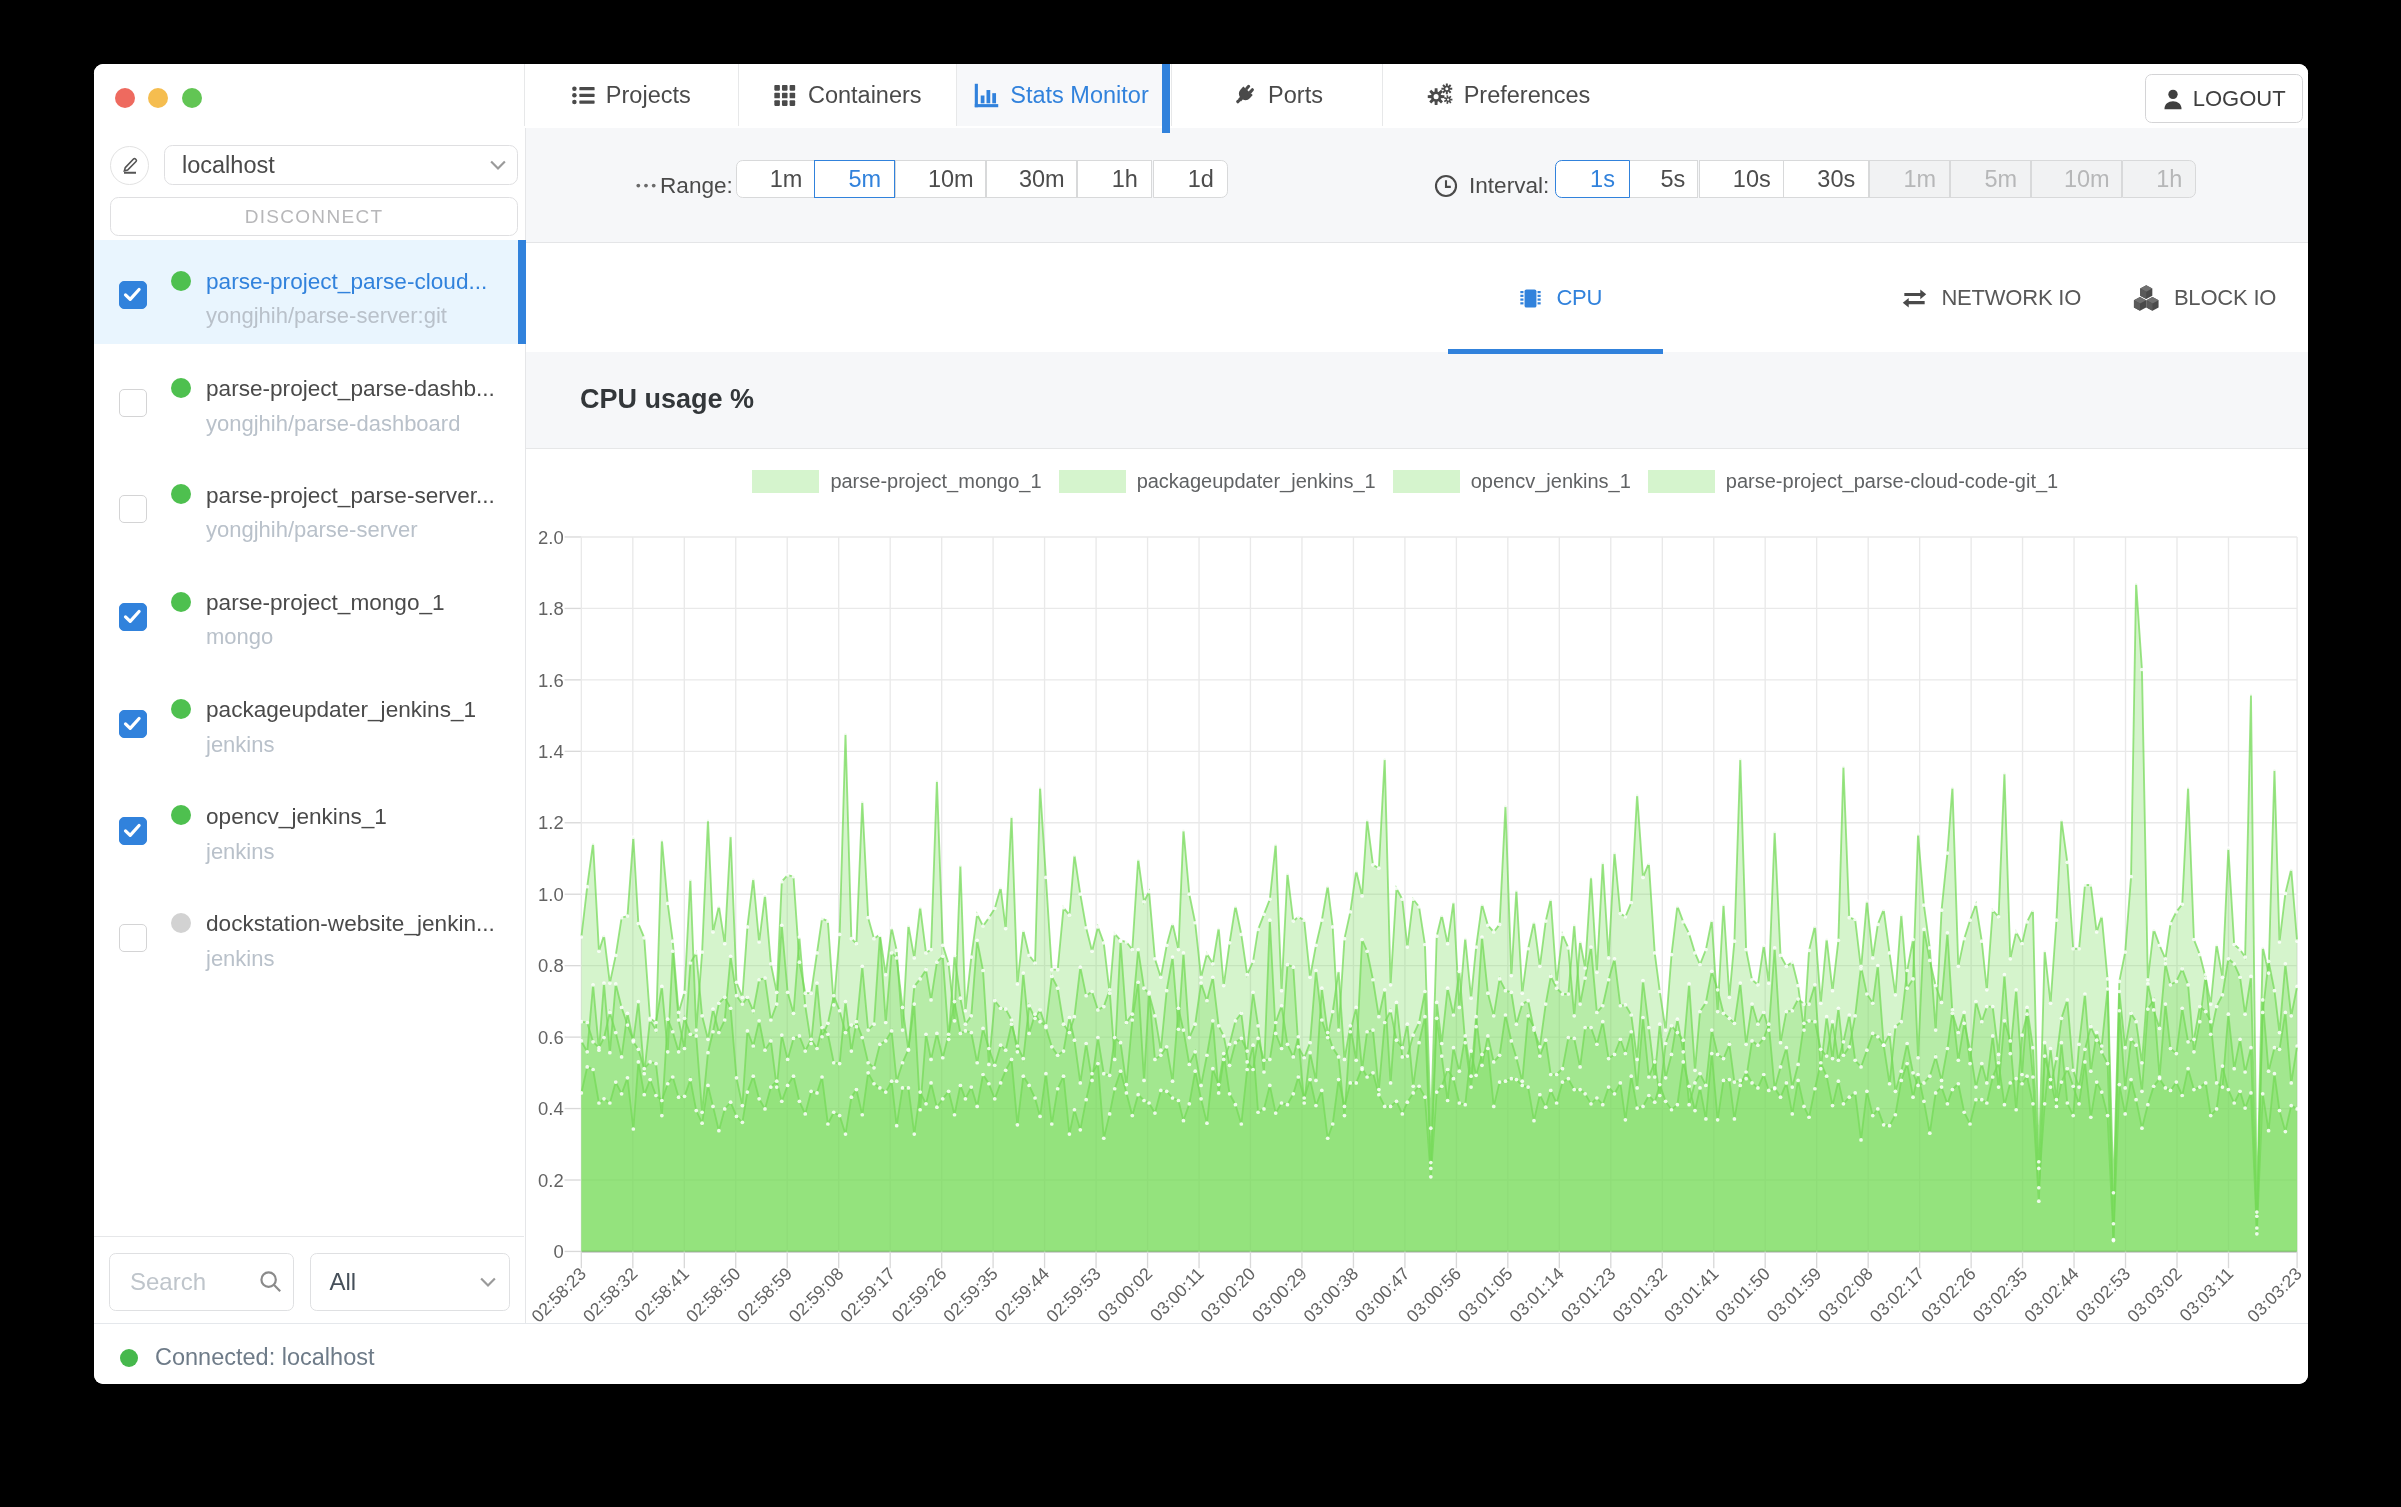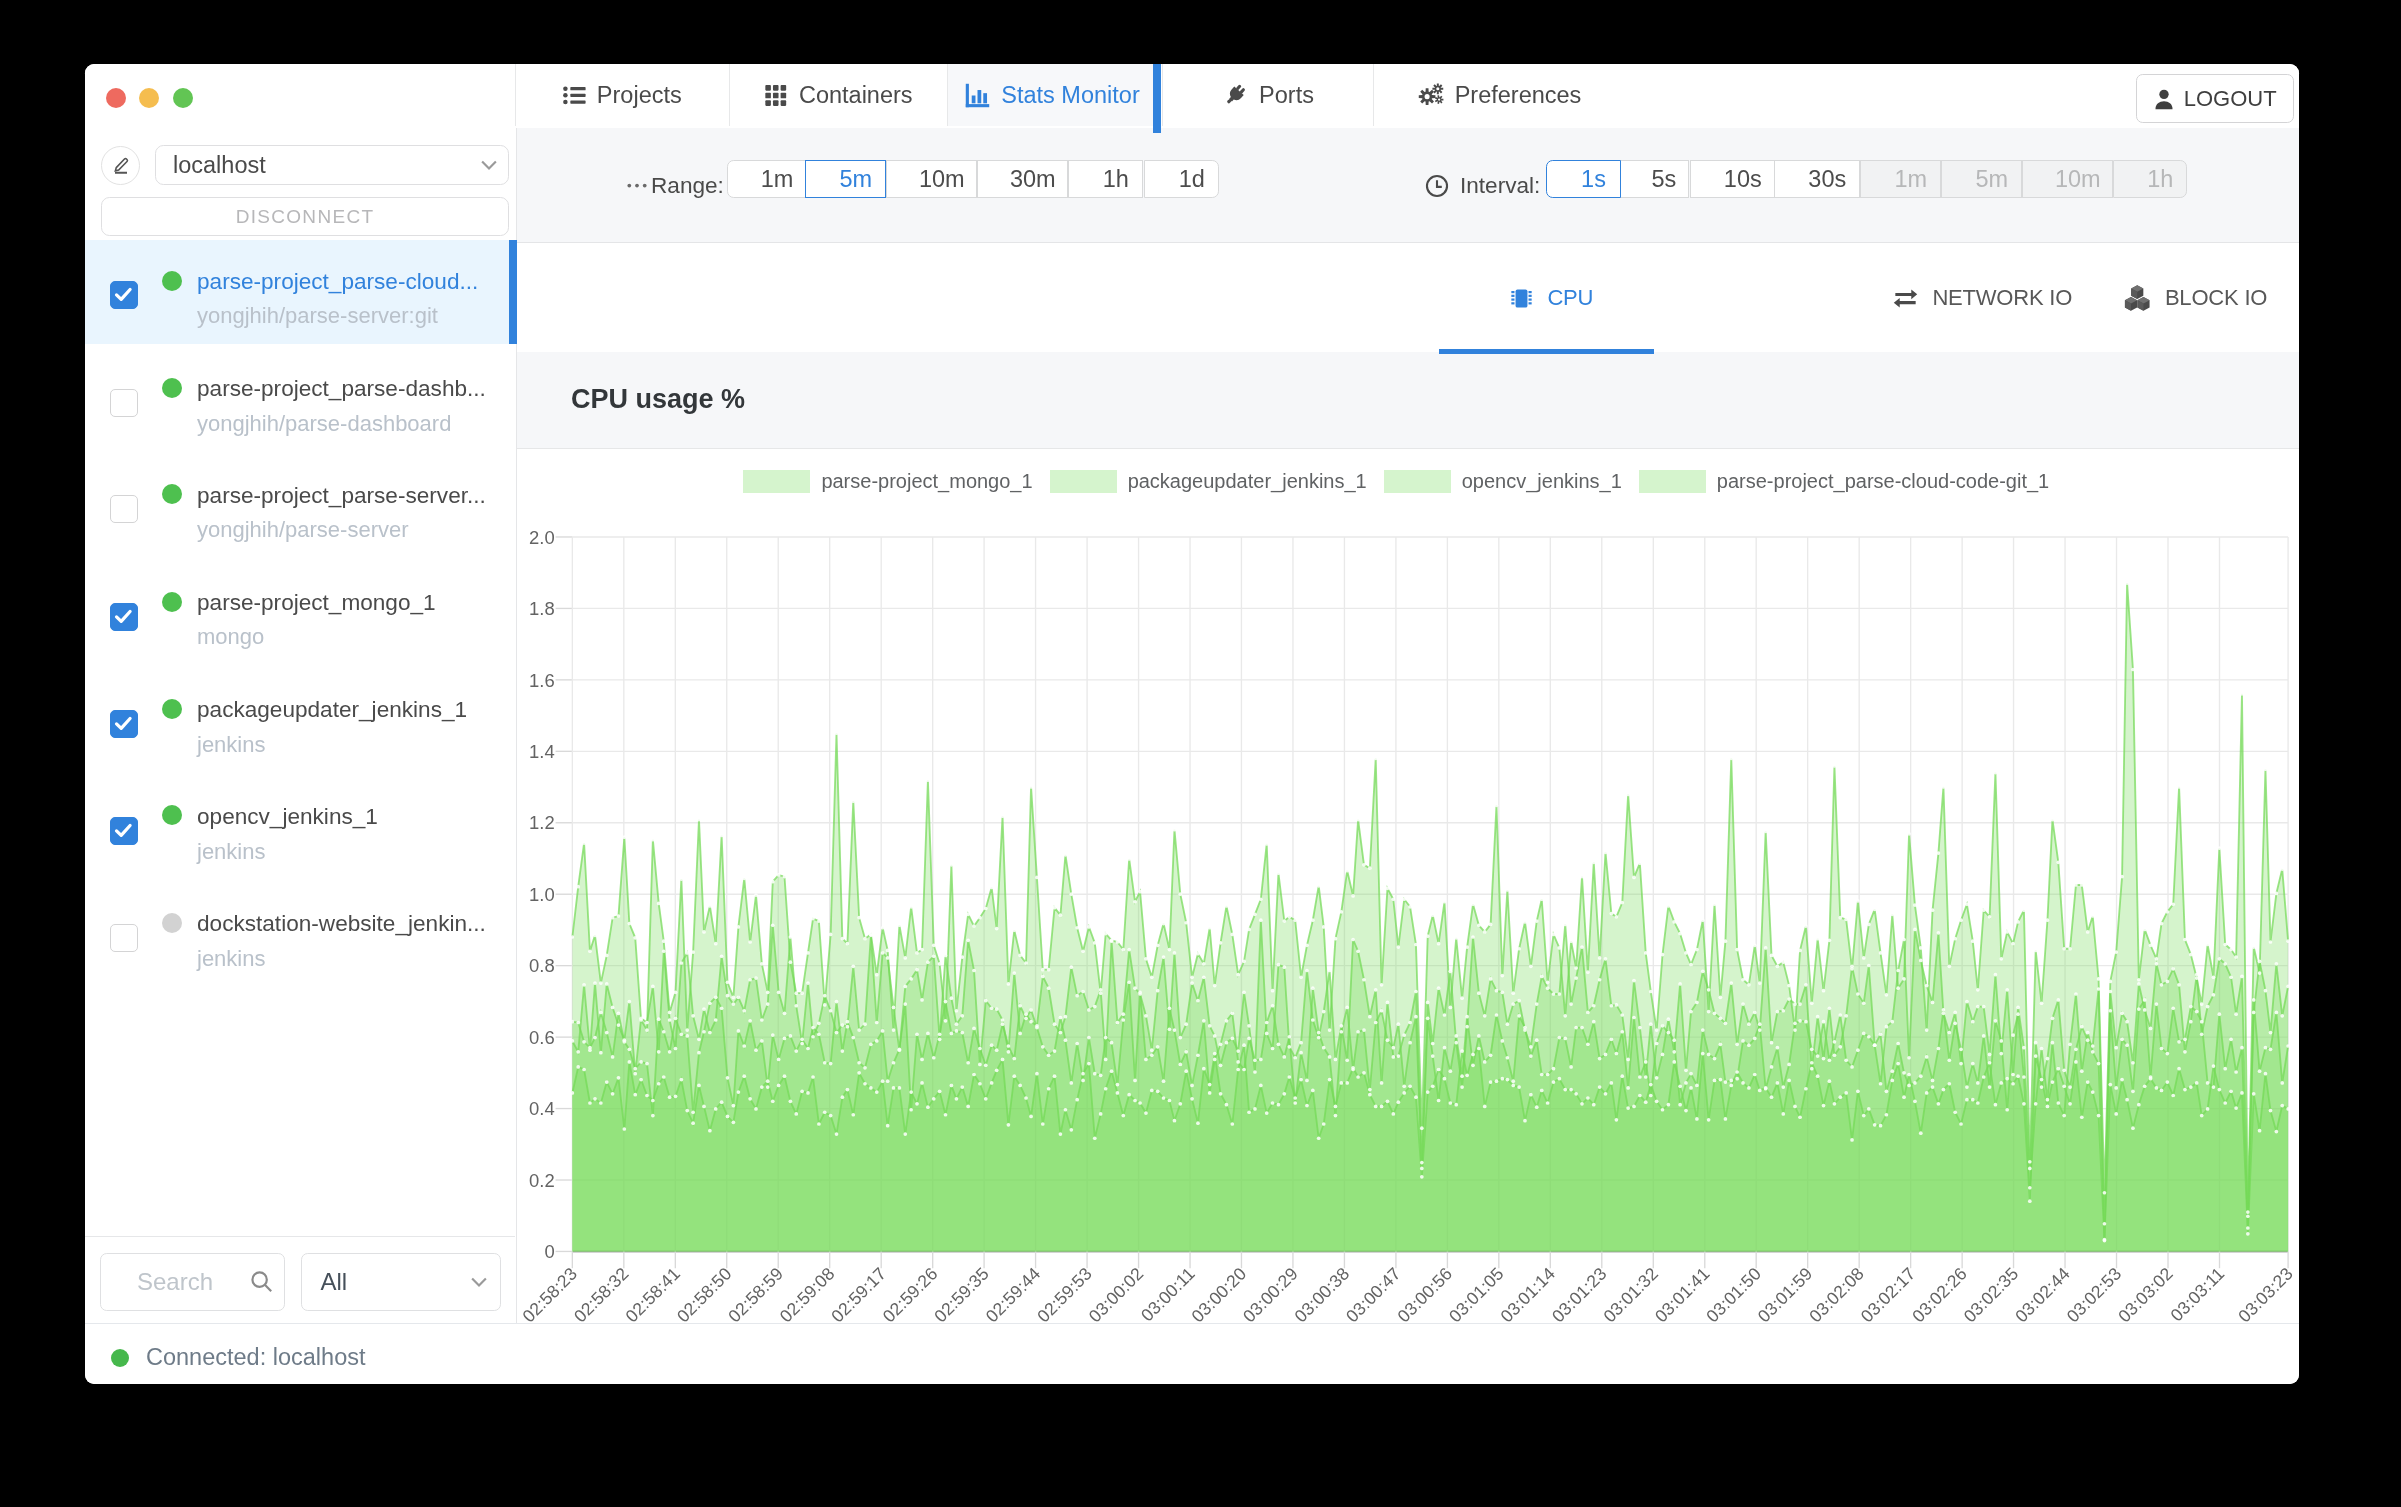--- a/index.html
+++ b/index.html
@@ -1,15 +1,15 @@
 <!DOCTYPE html>
 <html style="font-size:13.4px"><head><meta charset="utf-8"><style>
 * { margin:0; padding:0; box-sizing:border-box; }
 html,body { width:2401px; height:1508px; background:#000; font-family:"Liberation Sans",sans-serif; }
-#win { position:absolute; left:85px; top:64px; width:2214px; height:1320px; background:#fff; border-radius:9.2px; overflow:hidden; }
+#win { position:absolute; left:94px; top:64px; width:2214px; height:1320px; background:#fff; border-radius:9.2px; overflow:hidden; }
 .abs { position:absolute;margin-top:40px; }
 
 #nav { position:absolute; left:0; top:0; width:2214px; height:65px; background:#fff; border-bottom:1.7px solid #e2e3e4; }
 .tl { position:absolute; top:23.5px; width:20px; height:20px; border-radius:50%; }
 .navtab { position:absolute; top:0; height:62px; display:flex; align-items:center; justify-content:center; gap:11px; font-size:23.5px; color:#4a4a4a; border-left:1.7px solid #e7e8e9; }
 .navtab svg { display:block; }
 #bluebar { position:absolute; left:1068px; top:0; width:8.4px; height:69px; background:#3182dc; z-index:5; }
 #logout { position:absolute; left:2051px; top:10px; width:158px; height:49px; border:1.7px solid #d4d4d6; border-radius:6.7px; display:flex; align-items:center; justify-content:center; gap:8.4px; font-size:22px; color:#3f3f3f; }
 
 #rbar { position:absolute; left:0; top:64px; width:2214px; height:115px; background:#f6f7f9; border-bottom:1.7px solid #e4e5e7; }
@@ -45,21 +45,21 @@
 #disc { position:absolute; left:16px; top:69px; width:408px; height:39px; border:1.7px solid #dfdfe1; border-radius:8.4px; display:flex; align-items:center; justify-content:center; font-size:19px; color:#b7b7b9; letter-spacing:1.3px; }
 .selbg { position:absolute; left:0; width:430px; height:104px; background:#e9f5fe; }
 .selbar { position:absolute; left:424px; width:8.4px; height:104px; background:#3182dc; z-index:3; }
 .cb { position:absolute; left:25px; width:28px; height:28px; border:1.7px solid #d4d4d5; border-radius:5px; background:#fff; }
 .cb.on { background:#3182dc; border-color:#3182dc; }
 .cb svg { display:block; margin:0.8px 0 0 0.8px; }
 .dot { position:absolute; left:77px; width:20px; height:20px; border-radius:50%; }
 .ttl { position:absolute; left:112px; font-size:22.6px; white-space:nowrap; }
 .sub { position:absolute; left:112px; font-size:22px; color:#b9c1ca; white-space:nowrap; }
 #botsec { position:absolute; left:0; top:1108px; width:430px; height:87px; border-top:1.7px solid #e6e7e9; }
-#sinput { position:absolute; left:15px; top:16px; width:185px; height:58px; border:1.7px solid #dfe0e2; border-radius:6.7px; font-size:24px; color:#bfc5cb; display:flex; align-items:center; padding-left:36px; }
+#sinput { position:absolute; left:15px; top:16px; width:185px; height:58px; border:1.7px solid #dfe0e2; border-radius:6.7px; font-size:24px; color:#bfc5cb; display:flex; align-items:center; padding-left:20px; }
 #sinput svg { position:absolute; right:10px; top:15px; }
 #allsel { position:absolute; left:216px; top:16px; width:200px; height:58px; border:1.7px solid #dfe0e2; border-radius:6.7px; font-size:24px; color:#46505a; display:flex; align-items:center; padding-left:18.4px; }
 #allsel svg { position:absolute; right:10px; top:17px; }
 </style></head>
 <body>
 <div id="win">
 
   <div id="nav">
     <div class="tl" style="left:21px;background:#ee6a5f"></div>
     <div class="tl" style="left:54px;background:#f5bd4f"></div>

